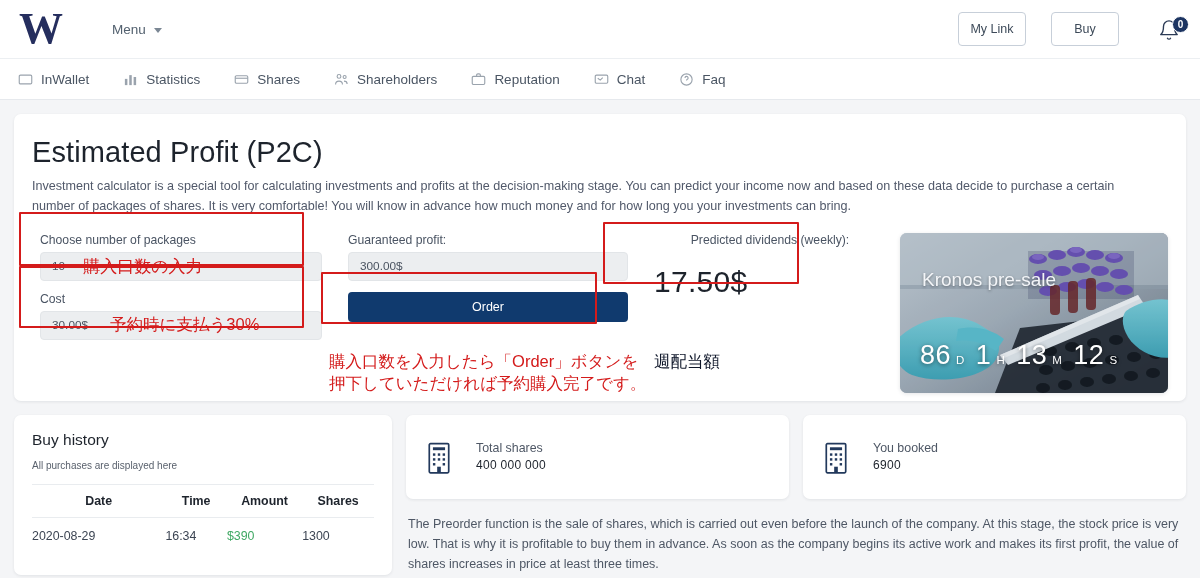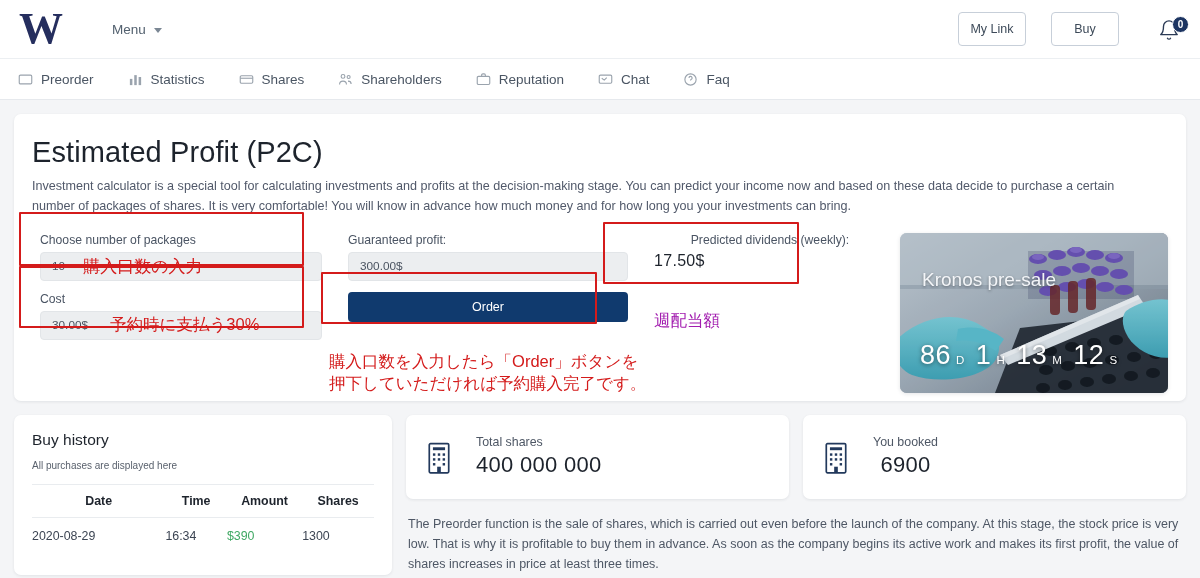--- a/index.html
+++ b/index.html
@@ -163,21 +163,21 @@
     border-radius: 4px;
     height: 30px;
     width: 100%;
     font-size: 12.5px;
     cursor: pointer;
     display: flex; align-items: center; justify-content: center;
     margin-top: 6px;
   }
 
   .pd-label { font-size: 12.2px; color: #4a5463; text-align: center; }
-  .pd-value { font-size: 16px; color: #1d232c; margin-top: 5px; letter-spacing:.3px; }
+  .pd-value { font-size: 30px; color: #1d232c; margin-top: 18px; letter-spacing:.3px; }
 
   
   .ann {
     position: absolute;
     border: 2.5px solid #d41b1b;
     pointer-events: none;
     border-radius: 1px;
   }
   .ann-text {
     position: absolute;
@@ -252,21 +252,21 @@
     flex: 1;
     background: #fff;
     border-radius: 7px;
     box-shadow: 0 1px 3px rgba(30,40,60,.09);
     padding: 16px 18px;
     display: flex; align-items: center; gap: 22px;
     height: 84px;
   }
   .stat-icon { color: #22395c; display:flex; align-items:center; }
   .stat-label { font-size: 12.4px; color: #4e5765; }
-  .stat-value { font-size: 22px; color: #1d232c; margin-top: 3px; letter-spacing: .3px; text-align: center; }
+  .stat-value { font-size: 12px; color: #1d232c; margin-top: 3px; letter-spacing: .3px; }
   .preorder-text {
     margin-top: 15px;
     font-size: 12.5px;
     line-height: 1.62;
     color: #4e5765;
     padding: 0 2px;
   }
 </style>
 </head>
 <body>
@@ -293,21 +293,21 @@
 </div>
 
 <div class="navbar">
   <div class="nav-item">
     <span class="nicon">
       <svg width="15" height="15" viewBox="0 0 24 24" fill="none" stroke="currentColor" stroke-width="1.8">
           <rect x="2" y="5" width="20" height="14" rx="2"></rect>
           <path d="M17 12h.01"></path>
         </svg>
     </span>
-    <span>Preorder</span>
+    <span>InWallet</span>
   </div>
   <div class="nav-item">
     <span class="nicon">
       <svg width="15" height="15" viewBox="0 0 24 24" fill="currentColor">
           <rect x="3" y="11" width="4" height="10"></rect>
           <rect x="10" y="5" width="4" height="16"></rect>
           <rect x="17" y="8" width="4" height="13"></rect>
         </svg>
     </span>
     <span>Statistics</span>
@@ -392,21 +392,21 @@
           <div class="fld">
             <span>300.00$</span>
           </div>
         </div>
         <button class="order-btn">Order</button>
       </div>
 
       <div class="col-c">
         <div class="pd-label">Predicted dividends (weekly):</div>
         <div class="pd-value">17.50$</div>
-        <div style="margin-top:40px; color:#a21caf; font-size:16.5px;">週配当額</div>
+        <div style="margin-top:52px; color:#0f172a; font-size:16.5px;">週配当額</div>
       </div>
 
       <div class="col-d">
         <div class="promo">
           <svg class="promo-img" viewBox="0 0 268 160" preserveAspectRatio="none">
             <defs>
               <linearGradient id="bg" x1="0" y1="0" x2="1" y2="1">
                 <stop offset="0%" stop-color="#ccd3da"></stop>
                   <stop offset="45%" stop-color="#aab4be"></stop>
                 <stop offset="100%" stop-color="#6e7884"></stop>

